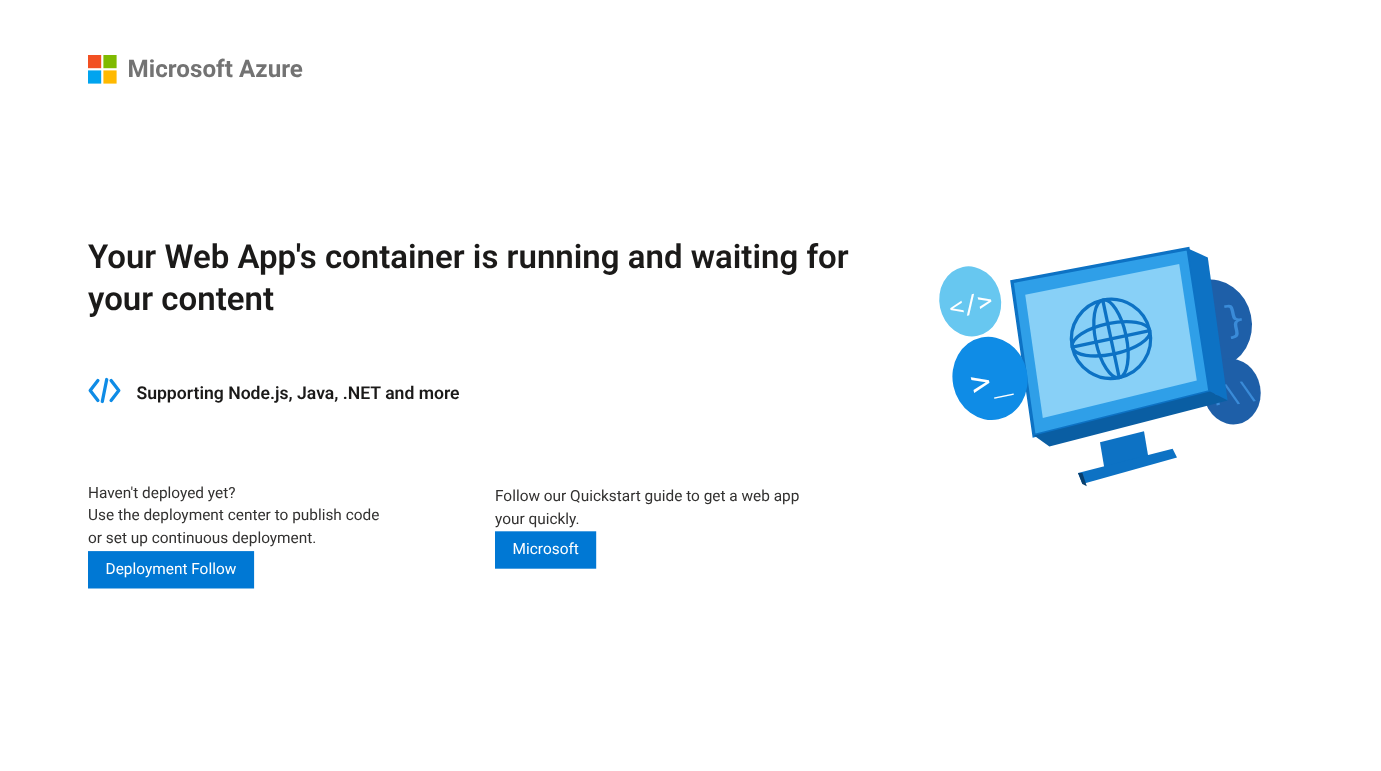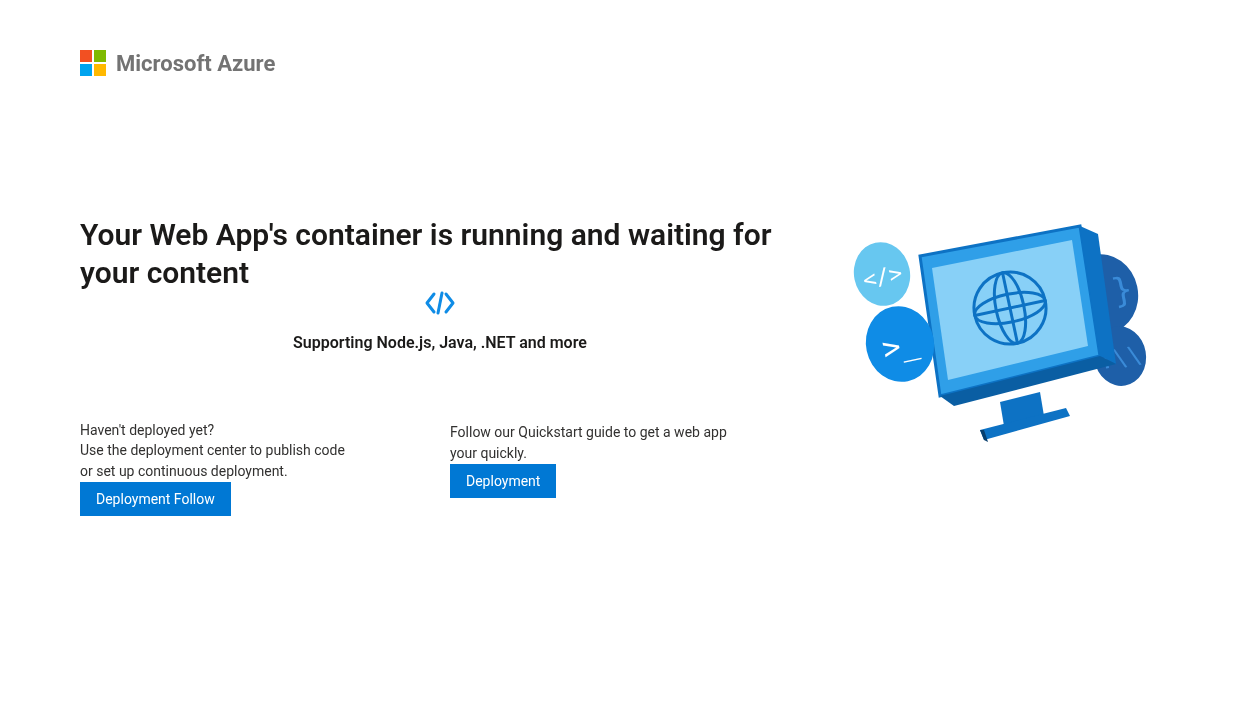--- a/index.html
+++ b/index.html
@@ -36,35 +36,35 @@
     display: flex;
     gap: 40px;
     align-items: flex-start;
   }
   .content { flex: 0 0 720px; }
   .title {
     font-size: 30px;
     font-weight: 600;
     color: #1b1a19;
     line-height: 1.25;
+    margin-bottom: 52px;
     max-width: 720px;
   }
   .desc {
     font-size: 16px;
     color: #323130;
     line-height: 1.55;
     max-width: 520px;
     margin-bottom: 70px;
   }
   .supporting {
     display: flex;
     align-items: center;
     gap: 14px;
     margin-bottom: 70px;
-    flex-direction: column;
   }
   .supporting-text {
     font-size: 16px;
     font-weight: 600;
     color: #1b1a19;
   }
   .cols {
     display: flex;
     gap: 90px;
   }
@@ -126,21 +126,21 @@
       </div>
 
       <div class="cols">
         <div class="col">
           <p class="col-heading">Haven't deployed yet?</p>
           <p class="col-text">Use the deployment center to publish code or set up continuous deployment.</p>
           <button class="btn">Deployment Follow</button>
         </div>
         <div class="col">
           <p class="col-text">Follow our Quickstart guide to get a web app your quickly.</p>
-          <button class="btn">Deployment</button>
+          <button class="btn">Microsoft</button>
         </div>
       </div>
     </div>
 
     <div class="illus">
       <svg width="320" height="240" viewBox="0 0 320 240">
 
         <g>
           <ellipse cx="262" cy="78" rx="36" ry="40" fill="#1e5fa8" transform="rotate(-12 262 78)"></ellipse>
           <text x="262" y="90" font-size="34" fill="#3a8bd8" text-anchor="middle" font-family="monospace" transform="rotate(-12 262 78)">{ }</text>

